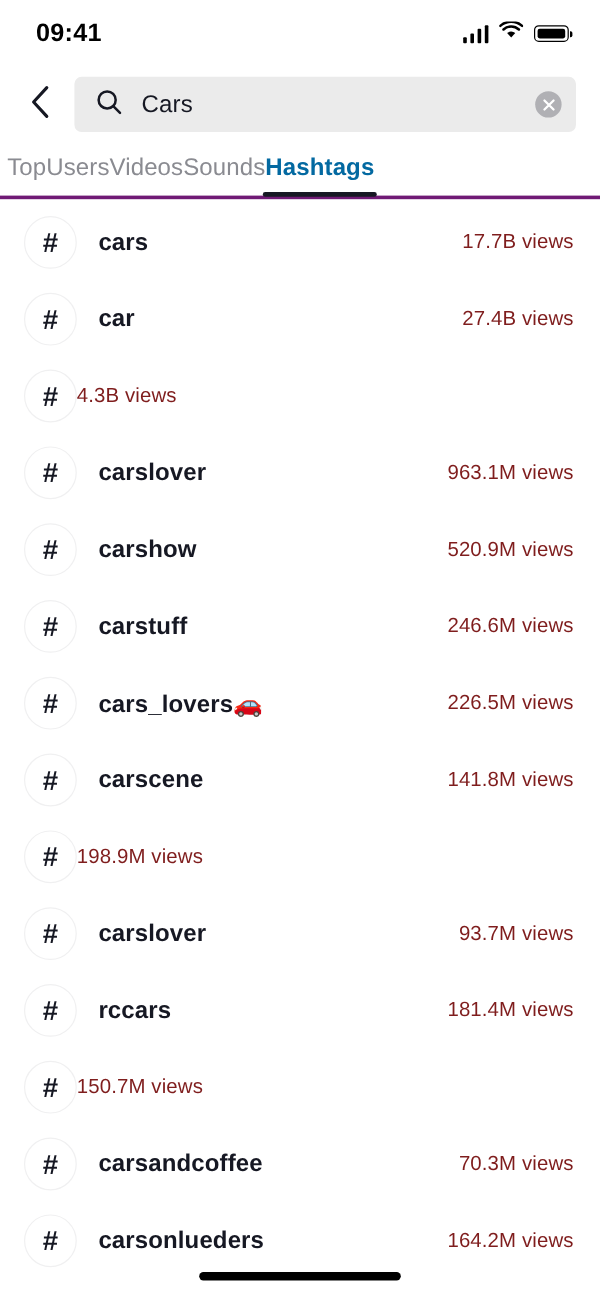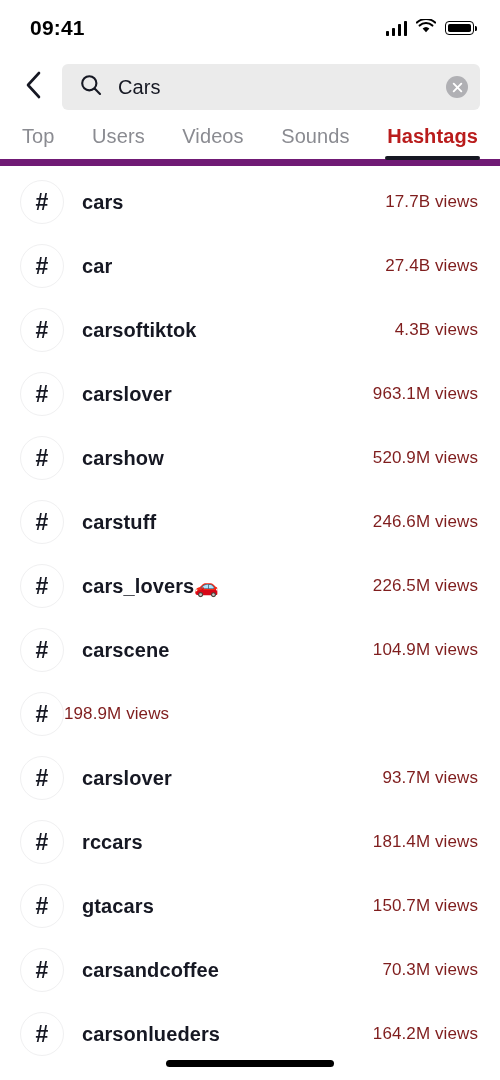--- a/index.html
+++ b/index.html
@@ -58,30 +58,30 @@
     flex:1; font-size:20px; color:#161823; letter-spacing:0.1px;
   }
   .clear-btn {
     width:22px; height:22px; border-radius:50%;
     background:#b0b0b4; flex:none;
     display:flex; align-items:center; justify-content:center;
   }
 
   
   .tabs {
-    display:flex; align-items:flex-end; justify-content:space-between;
-    padding:0 22px; height:48px;
-    border-bottom:7px solid #701a75;
+    display:flex; align-items:flex-end; 
+    padding:0 6px; height:48px;
+    border-bottom:3px solid #701a75;
     position:relative;
   }
   .tab {
     font-size:20px; color:#8a8b91; padding-bottom:11px;
     position:relative; letter-spacing:0.1px;
   }
-  .tab.active { color:#b91c1c; font-weight:bold; }
+  .tab.active { color:#0369a1; font-weight:bold; }
   .tab.active::after {
     content:""; position:absolute;
     left:-2px; right:-2px; bottom:-1px;
     height:4px; background:#161823; border-radius:2px;
   }
 
   
   .list { padding-top:4px; }
   .row {
     display:flex; align-items:center;
@@ -175,21 +175,20 @@
       <div class="row-name">cars</div>
       <div class="row-views">17.7B views</div>
     </div>
     <div class="row">
       <div class="hash-circle">#</div>
       <div class="row-name">car</div>
       <div class="row-views">27.4B views</div>
     </div>
     <div class="row">
       <div class="hash-circle">#</div>
-      <div class="row-name">carsoftiktok</div>
       <div class="row-views">4.3B views</div>
     </div>
     <div class="row">
       <div class="hash-circle">#</div>
       <div class="row-name">carslover</div>
       <div class="row-views">963.1M views</div>
     </div>
     <div class="row">
       <div class="hash-circle">#</div>
       <div class="row-name">carshow</div>
@@ -201,39 +200,38 @@
       <div class="row-views">246.6M views</div>
     </div>
     <div class="row">
       <div class="hash-circle">#</div>
       <div class="row-name">cars_lovers🚗</div>
       <div class="row-views">226.5M views</div>
     </div>
     <div class="row">
       <div class="hash-circle">#</div>
       <div class="row-name">carscene</div>
-      <div class="row-views">104.9M views</div>
+      <div class="row-views">141.8M views</div>
     </div>
     <div class="row">
       <div class="hash-circle">#</div>
       <div class="row-views">198.9M views</div>
     </div>
     <div class="row">
       <div class="hash-circle">#</div>
       <div class="row-name">carslover</div>
       <div class="row-views">93.7M views</div>
     </div>
     <div class="row">
       <div class="hash-circle">#</div>
       <div class="row-name">rccars</div>
       <div class="row-views">181.4M views</div>
     </div>
     <div class="row">
       <div class="hash-circle">#</div>
-      <div class="row-name">gtacars</div>
       <div class="row-views">150.7M views</div>
     </div>
     <div class="row">
       <div class="hash-circle">#</div>
       <div class="row-name">carsandcoffee</div>
       <div class="row-views">70.3M views</div>
     </div>
     <div class="row">
       <div class="hash-circle">#</div>
       <div class="row-name">carsonlueders</div>

